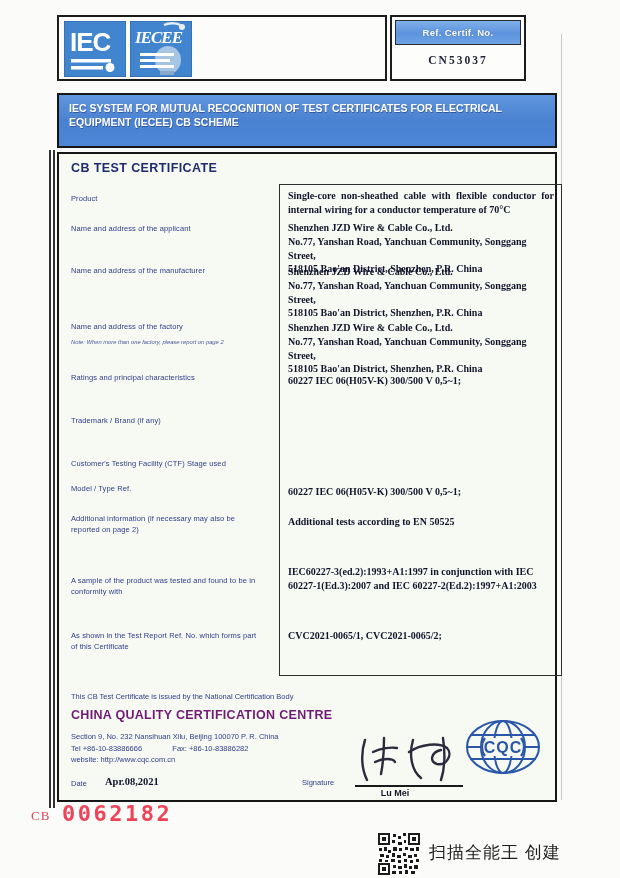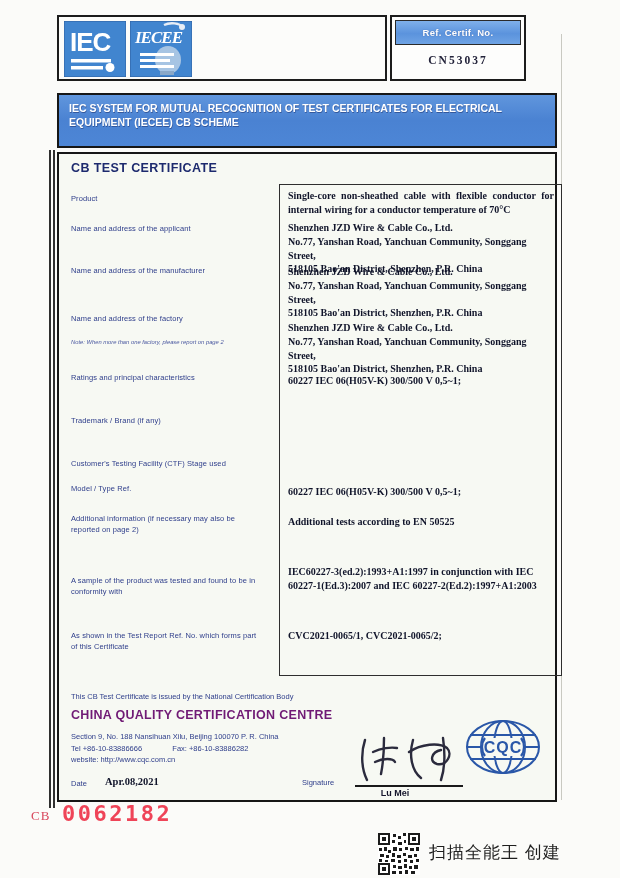--- a/index.html
+++ b/index.html
@@ -154,21 +154,21 @@
 <div class="scheme-banner">
   <div class="txt">IEC SYSTEM FOR MUTUAL RECOGNITION OF TEST CERTIFICATES FOR ELECTRICAL EQUIPMENT (IECEE) CB SCHEME</div>
 </div>
 
 <div class="main-box">
   <div class="cb-title">CB TEST CERTIFICATE</div>
 
   <div class="f-label" style="top:40px">Product</div>
   <div class="f-label" style="top:70px">Name and address of the applicant</div>
   <div class="f-label" style="top:112px">Name and address of the manufacturer</div>
-  <div class="f-label" style="top:160px">Name and address of the factory</div>
+  <div class="f-label" style="top:168px">Name and address of the factory</div>
   <div class="f-note" style="top:185px">Note: When more than one factory, please report on page 2</div>
   <div class="f-label" style="top:219px">Ratings and principal characteristics</div>
   <div class="f-label" style="top:262px">Trademark / Brand (if any)</div>
   <div class="f-label" style="top:305px">Customer's Testing Facility (CTF) Stage used</div>
   <div class="f-label" style="top:330px">Model / Type Ref.</div>
   <div class="f-label" style="top:360px">Additional information (if necessary may also be reported on page 2)</div>
   <div class="f-label" style="top:422px">A sample of the product was tested and found to be in conformity with</div>
   <div class="f-label" style="top:477px">As shown in the Test Report Ref. No. which forms part of this Certificate</div>
 
   <div class="value-box">
@@ -184,21 +184,21 @@
 518105 Bao'an District, Shenzhen, P.R. China</div>
     <div class="f-value" style="top:189px">60227 IEC 06(H05V-K) 300/500 V 0,5~1;</div>
     <div class="f-value" style="top:300px">60227 IEC 06(H05V-K) 300/500 V 0,5~1;</div>
     <div class="f-value" style="top:330px">Additional tests according to EN 50525</div>
     <div class="f-value" style="top:380px">IEC60227-3(ed.2):1993+A1:1997 in conjunction with IEC 60227-1(Ed.3):2007 and IEC 60227-2(Ed.2):1997+A1:2003</div>
     <div class="f-value" style="top:444px">CVC2021-0065/1, CVC2021-0065/2;</div>
   </div>
 
   <div class="foot-small" style="top:538px">This CB Test Certificate is issued by the National Certification Body</div>
   <div class="org-name">CHINA QUALITY CERTIFICATION CENTRE</div>
-  <div class="foot-small" style="top:578px">Section 9, No. 188 Nansihuan Xilu, Beijing 100070 P. R. China</div>
+  <div class="foot-small" style="top:578px">Section 9, No. 232 Nansihuan Xilu, Beijing 100070 P. R. China</div>
   <div class="foot-small" style="top:590px">
     <span>Tel  +86-10-83886666</span>
     <span style="display:inline-block;width:26px"></span>
     <span>Fax: +86-10-83886282</span>
   </div>
   <div class="foot-small" style="top:601px">website: http://www.cqc.com.cn</div>
 
   <div class="foot-small" style="top:625px">Date</div>
   <div class="date-value">Apr.08,2021</div>
 

